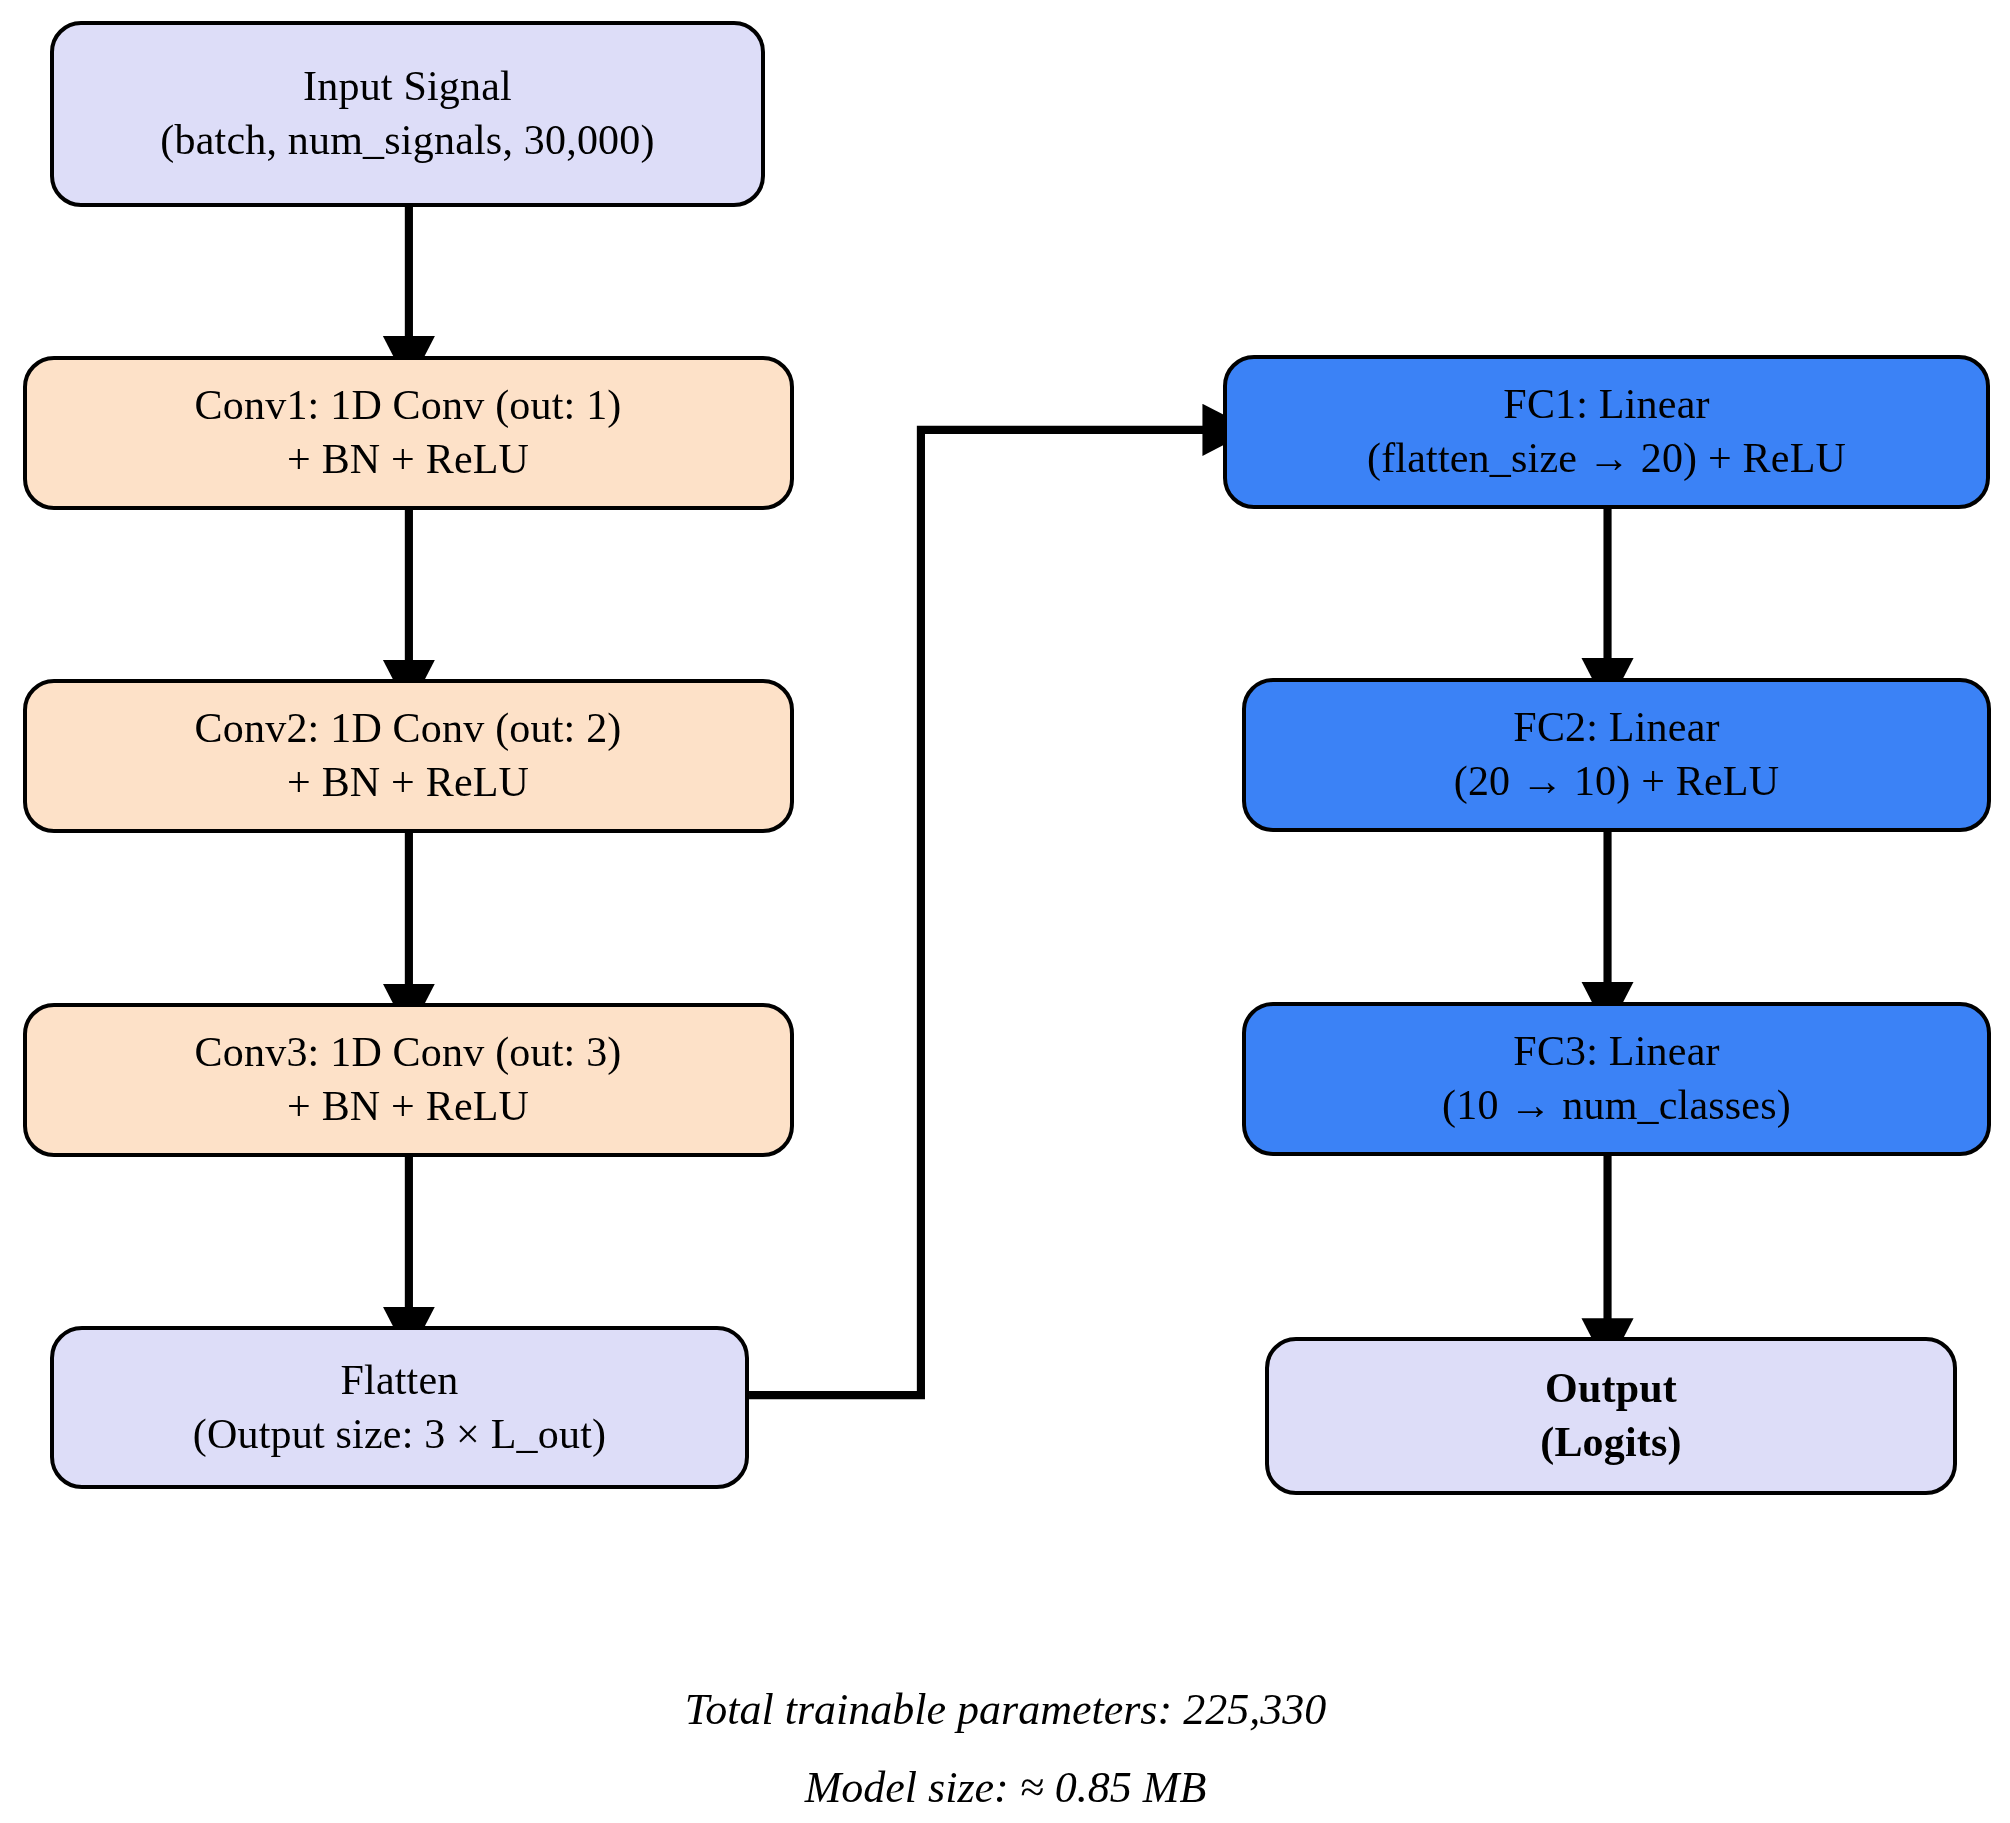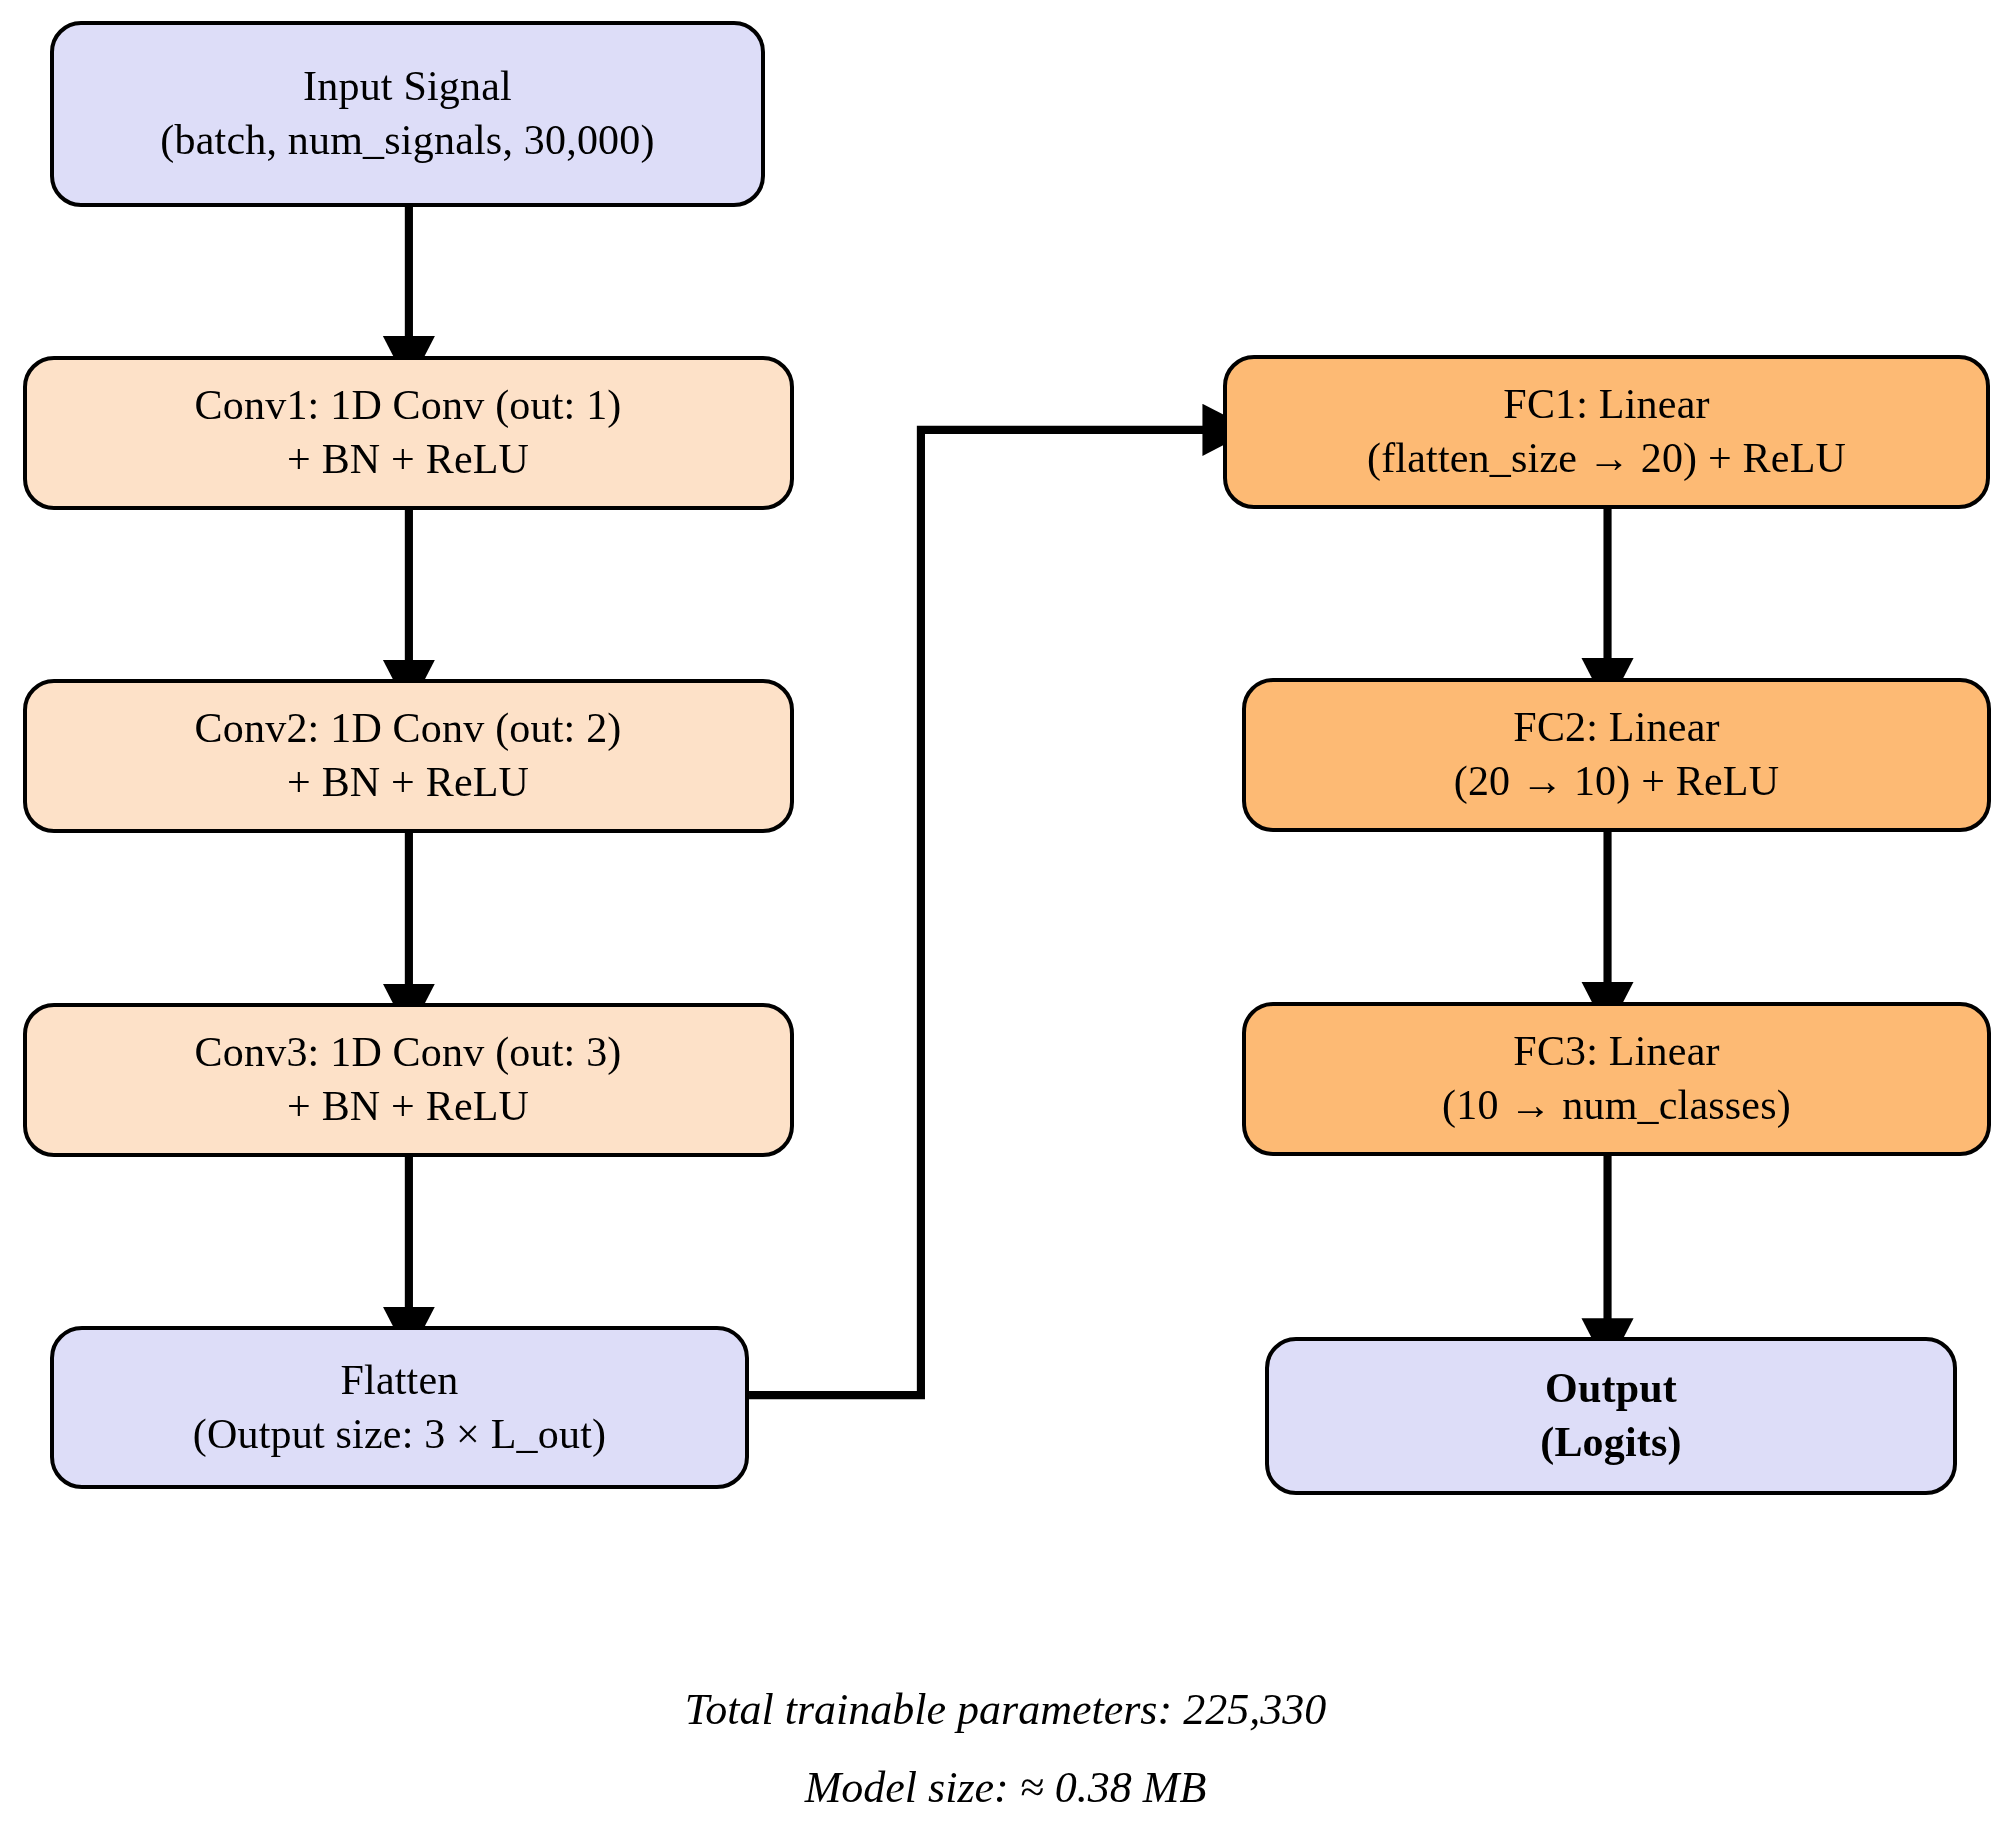--- a/index.html
+++ b/index.html
@@ -29,21 +29,21 @@
     font-size: 42px;
     line-height: 1.28;
     letter-spacing: 0.2px;
   }
   .node .line {
     display: block;
     white-space: nowrap;
   }
   .node-io      { background: #ddddf8; }
   .node-conv    { background: #fde1c8; }
-  .node-fc      { background: #fdba74; }
+  .node-fc      { background: #3b82f6; }
 
   #edges {
     position: absolute;
     left: 0;
     top: 0;
     width: 2011px;
     height: 1824px;
     pointer-events: none;
   }
   .caption {
@@ -126,16 +126,16 @@
     <span class="line">(10 → num_classes)</span>
   </div>
 
   <div class="node node-io" style="left:1265px; top:1337px; width:692px; height:158px;font-weight:bold;">
     <span class="line">Output</span>
     <span class="line">(Logits)</span>
   </div>
 
   <div class="caption" style="top:1684px;">Total trainable parameters: 225,330</div>
 
-  <div class="caption" style="top:1762px;">Model size: ≈ 0.38 MB</div>
+  <div class="caption" style="top:1762px;">Model size: ≈ 0.85 MB</div>
 
 </div>
 
 
 </body></html>

